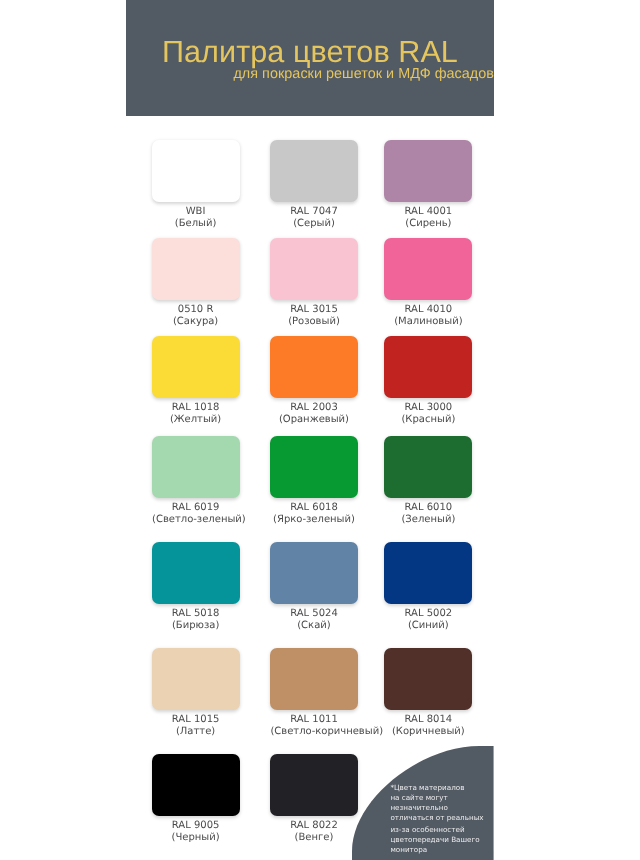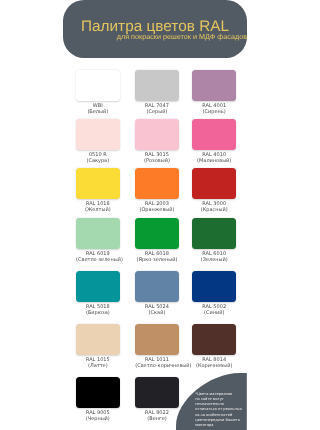--- a/index.html
+++ b/index.html
@@ -1,21 +1,21 @@
 <!DOCTYPE html>
 <html><head>
 <meta charset="utf-8">
 <title>RAL</title>
 <style>
   html,body{margin:0;padding:0;}
   body{width:310px;height:430px;background:#fff;font-family:"Liberation Sans",sans-serif;overflow:hidden;
         -webkit-font-smoothing:antialiased;text-rendering:geometricPrecision;}
   #page{position:relative;width:310px;height:430px;background:#ffffff;overflow:hidden;}
 
-  #header{position:absolute;left:63px;top:0;width:184px;height:58px;background:#525a63;border-radius:21px;}
+  #header{position:absolute;left:63px;top:0;width:184px;height:58px;background:#525a63;}
   #title{position:absolute;left:0;top:19px;width:184px;text-align:center;color:#e4c55e;
          font-size:15.3px;font-weight:400;letter-spacing:.03px;line-height:16px;}
   #subtitle{position:absolute;left:0;top:33px;width:184px;text-align:right;color:#e4c55e;
          font-size:7.2px;line-height:8px;letter-spacing:.02px;}
 
   #grid{position:absolute;left:76px;top:0;width:160px;}
   .row{position:absolute;left:0;width:160px;height:44px;}
   .row.r0{top:70.4px} .row.r1{top:119.4px} .row.r2{top:168px}
   .row.r3{top:218.4px} .row.r4{top:271.4px} .row.r5{top:323.6px} .row.r6{top:376.8px}
   .cell{position:absolute;top:0;width:43.6px;}

